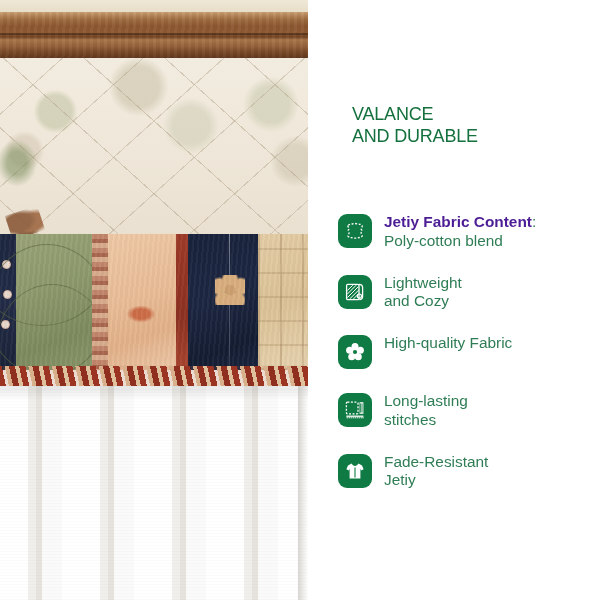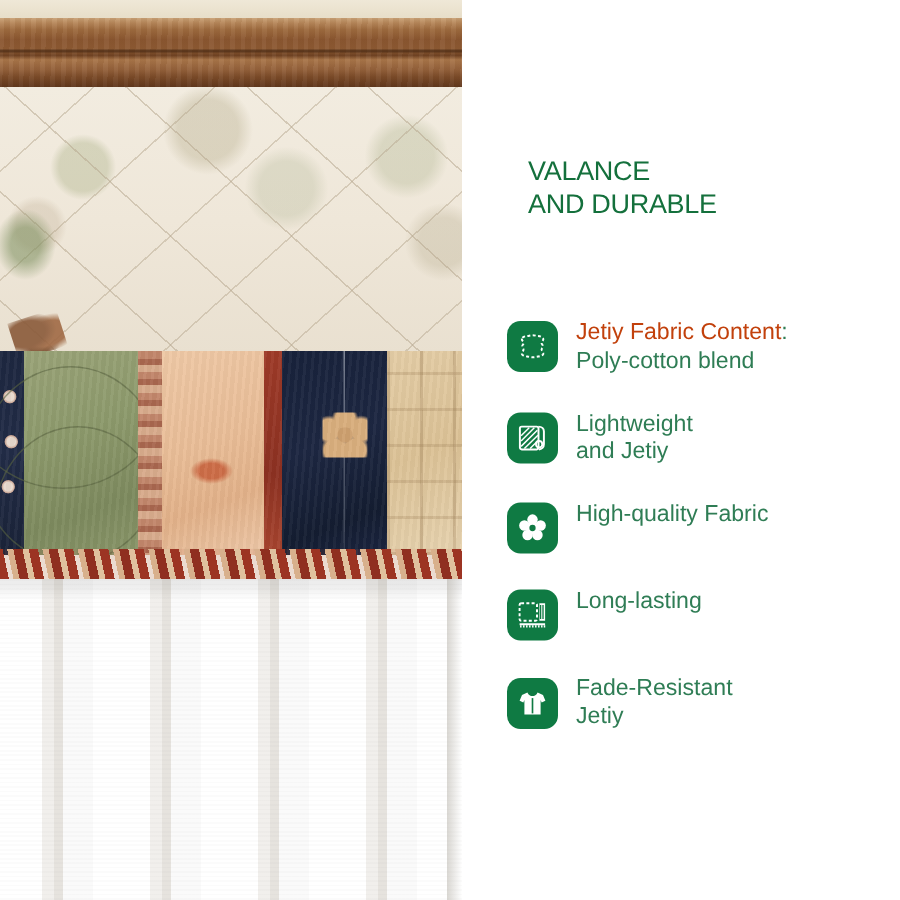--- a/index.html
+++ b/index.html
@@ -220,21 +220,21 @@
     position: absolute;
     left: 30px;
     top: 212px;
     width: 256px;
   }
   .feature {
     display: flex;
     align-items: flex-start;
     margin-bottom: 22px;
   }
-  .feature:last-child { margin-bottom: 16px; align-items: center; }
+  .feature:last-child { margin-bottom: 16px; }
 
   .ficon {
     flex: 0 0 auto;
     width: 34px;
     height: 34px;
     border-radius: 9px;
     background: #0f7a43;
     display: flex;
     align-items: center;
     justify-content: center;
@@ -243,22 +243,22 @@
   }
   .ficon svg { display: block; }
 
   .ftext {
     font-size: 15.4px;
     line-height: 1.22;
     color: #2f7d55;
     padding-top: 1px;
   }
   .ftext .strong {
-    font-weight: normal;
-    color: #c2410c;
+    font-weight: bold;
+    color: #4c1d95;
   }
   .ftext .l2 { display: block; }
 </style>
 </head>
 <body>
 
 <div class="canvas">
 
   <div class="photo">
     <div class="wall"></div>
@@ -327,21 +327,21 @@
         <span class="ficon">
           <svg width="22" height="22" viewBox="0 0 22 22" aria-hidden="true">
             <rect x="2.6" y="3.4" width="12.4" height="15.2" rx="1.2" fill="none" stroke="#ffffff" stroke-width="1.3"></rect>
             <path d="M3.4 9.5 L8.8 4.2 M3.4 13 L12.2 4.2 M3.4 16.6 L14.2 5.8 M5.6 18 L14.6 9.2 M9.4 18 L14.6 12.8" stroke="#ffffff" stroke-width="1" fill="none"></path>
             <path d="M15 3.4c2.2 0 3.6 1.4 3.6 3.2v8.6c0 1.9-1.4 3.4-3.3 3.4" fill="none" stroke="#ffffff" stroke-width="1.3"></path>
             <circle cx="15.4" cy="15.1" r="2.1" fill="none" stroke="#ffffff" stroke-width="1.2"></circle>
           </svg>
         </span>
         <span class="ftext">
           <span>Lightweight</span>
-          <span class="l2">and Jetiy</span>
+          <span class="l2">and Cozy</span>
         </span>
       </div>
 
       <div class="feature">
         <span class="ficon">
           <svg width="22" height="22" viewBox="0 0 22 22" aria-hidden="true">
             <g fill="#ffffff">
               <circle cx="11" cy="5.4" r="3.5"></circle>
               <circle cx="16.4" cy="9.3" r="3.5"></circle>
               <circle cx="14.3" cy="15.7" r="3.5"></circle>
@@ -362,20 +362,21 @@
           <svg width="22" height="22" viewBox="0 0 22 22" aria-hidden="true">
             <rect x="2.4" y="3.2" width="11.6" height="11.6" rx="1" fill="none" stroke="#ffffff" stroke-width="1.3" stroke-dasharray="2 1.5"></rect>
             <path d="M15.6 3.2h3.8v11.6h-3.8z" fill="#ffffff"></path>
             <path d="M16.4 4.4v9.2 M18 4.4v9.2" stroke="#0f7a43" stroke-width=".9"></path>
             <path d="M2.4 17.2h17" stroke="#ffffff" stroke-width="1.3"></path>
             <path d="M3.2 17.8v1.6 M5.2 17.8v1.6 M7.2 17.8v1.6 M9.2 17.8v1.6 M11.2 17.8v1.6 M13.2 17.8v1.6 M15.2 17.8v1.6 M17.2 17.8v1.6 M19 17.8v1.6" stroke="#ffffff" stroke-width="1"></path>
           </svg>
         </span>
         <span class="ftext">
           <span>Long-lasting</span>
+          <span class="l2">stitches</span>
         </span>
       </div>
 
       <div class="feature">
         <span class="ficon">
           <svg width="22" height="22" viewBox="0 0 22 22" aria-hidden="true">
             <path d="M7.6 3.6 L4 5.4 2.4 9.2 4.9 10.4 5.6 8.6 5.6 18.4 16.4 18.4 16.4 8.6 17.1 10.4 19.6 9.2 18 5.4 14.4 3.6 C13.6 5.3 12.4 6 11 6 9.6 6 8.4 5.3 7.6 3.6z" fill="#ffffff"></path>
             <path d="M11 17.6 V7.4" stroke="#0f7a43" stroke-width="1.1"></path>
           </svg>
         </span>

